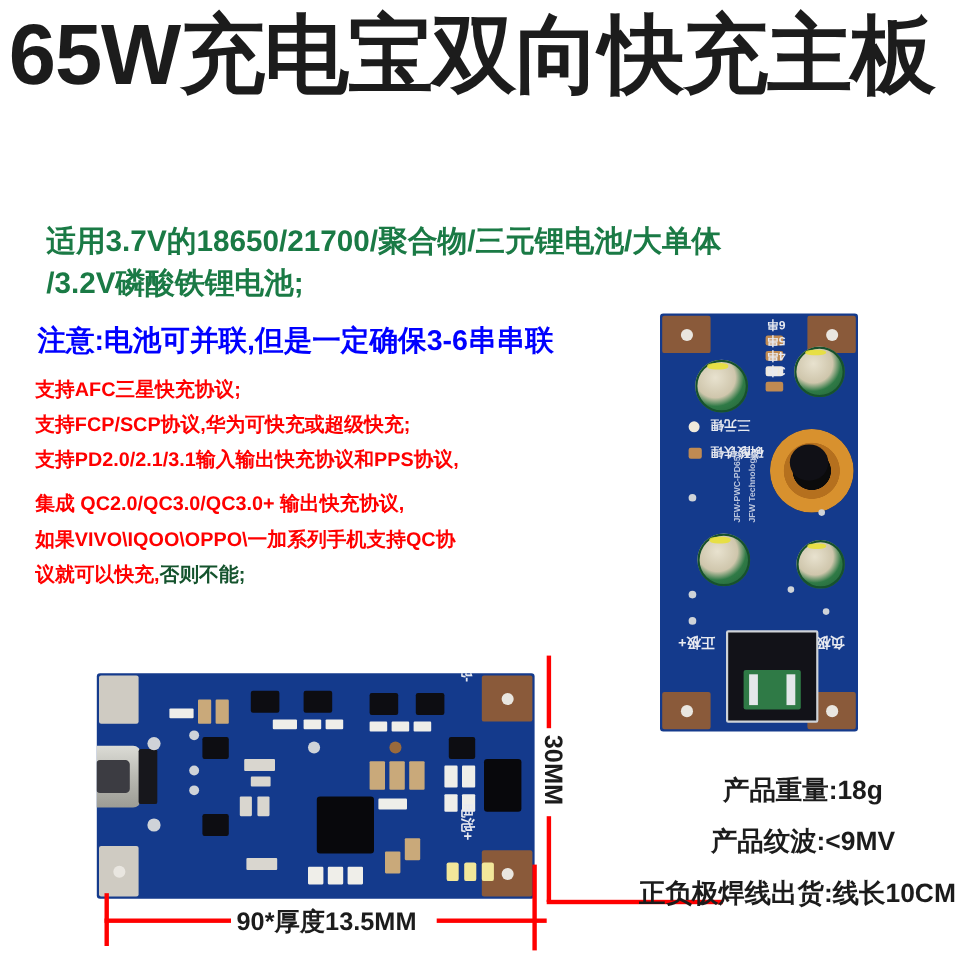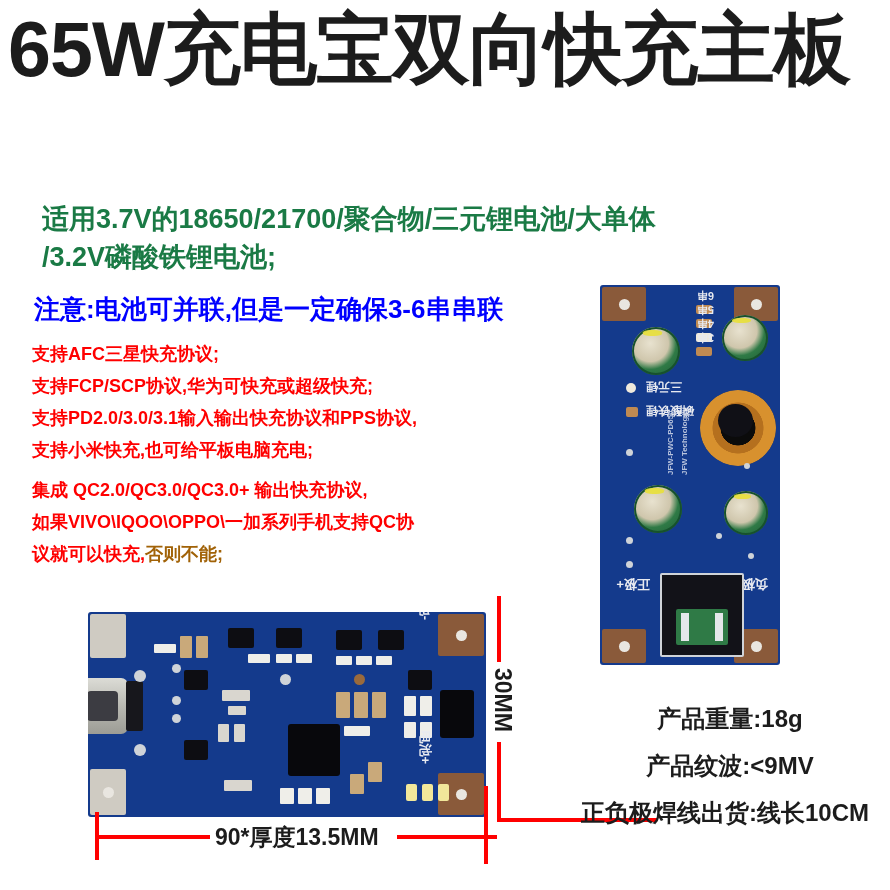--- a/index.html
+++ b/index.html
@@ -51,21 +51,21 @@
     position:absolute;left:34px;top:292px;
     color:#0000ff;font-size:26px;line-height:34px;
     font-weight:bold;white-space:nowrap;
   }
   .red-block{
     position:absolute;left:32px;top:338px;width:560px;
     color:#ff0000;font-size:18px;line-height:32px;
     font-weight:bold;white-space:nowrap;
   }
   .red-block .gap{display:block;height:8px;}
-  .red-block .blue-tail{color:#a16207;}
+  .red-block .blue-tail{color:#14532d;}
 
   
   .specs{
     position:absolute;left:560px;top:695px;width:330px;
     color:#1c1c1c;font-size:24px;line-height:47px;
     font-weight:bold;text-align:center;white-space:nowrap;
   }
   .specs div:nth-child(1){padding-left:10px;}
   .specs div:nth-child(2){padding-left:10px;}
 
@@ -155,22 +155,21 @@
   <div class="green-block">
     <div>适用3.7V的18650/21700/聚合物/三元锂电池/大单体</div>
     <div>/3.2V磷酸铁锂电池;</div>
   </div>
 
   <div class="blue-note">注意:电池可并联,但是一定确保3-6串串联</div>
 
   <div class="red-block">
     <div>支持AFC三星快充协议;</div>
     <div>支持FCP/SCP协议,华为可快充或超级快充;</div>
-    <div>支持PD2.0/3.0/3.1输入输出快充协议和PPS协议,</div>
-    <div>支持小米快充,也可给平板电脑充电;</div>
+    <div>支持PD2.0/2.1/3.1输入输出快充协议和PPS协议,</div>
     <span class="gap"></span>
     <div>集成  QC2.0/QC3.0/QC3.0+  输出快充协议,</div>
     <div>如果VIVO\IQOO\OPPO\一加系列手机支持QC协</div>
     <div><span>议就可以快充,</span><span class="blue-tail">否则不能;</span></div>
   </div>
 
   <div class="pcb" id="board-back">
 
     <div class="pad" style="left:2px;top:2px;width:44px;height:34px;">
         <div class="hole"></div>

